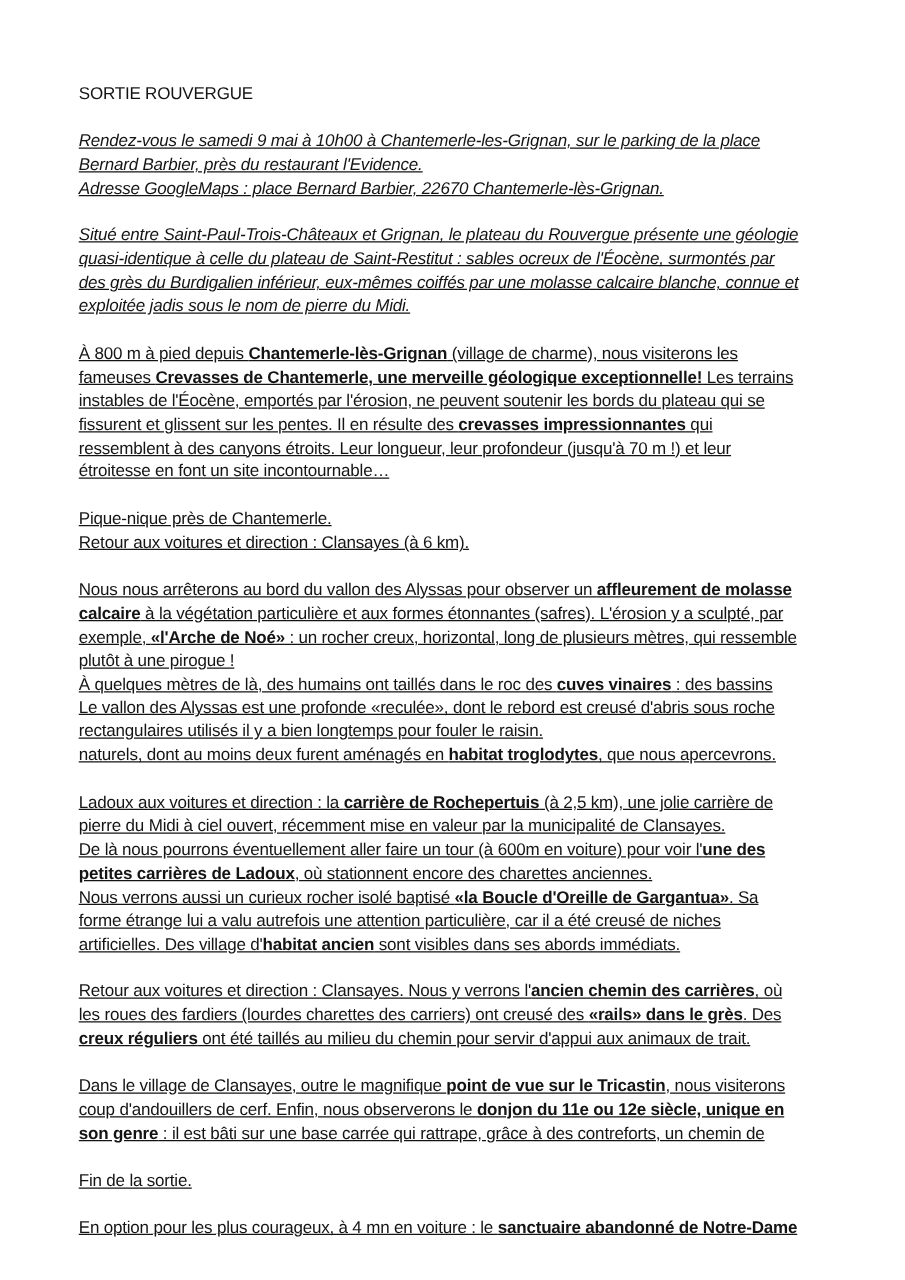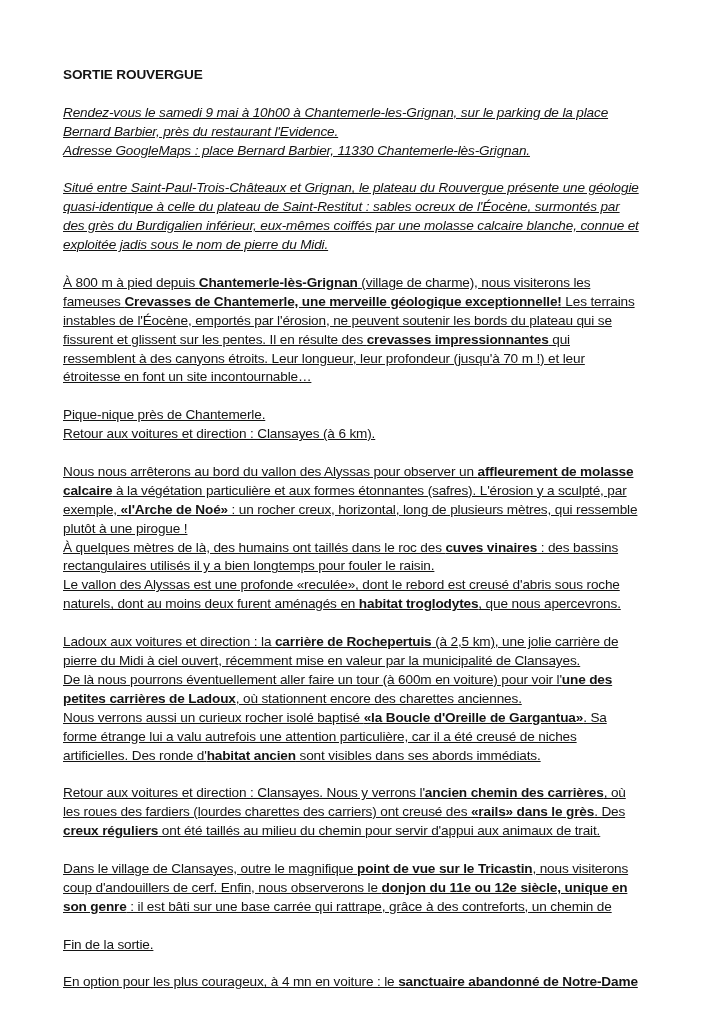--- a/index.html
+++ b/index.html
@@ -3,36 +3,36 @@
 <meta charset="utf-8">
 <style>
   html, body { margin: 0; padding: 0; background: #ffffff; }
   body { width: 724px; height: 1024px; position: relative; overflow: hidden; }
   .page {
     position: absolute; left: 63px; top: 66px; width: 610px;
     font-family: "Liberation Sans", sans-serif;
     font-size: 13.6px; line-height: 18.9px; color: #141414;
     letter-spacing: -0.15px;
   }
-  .title { font-weight: bold; margin: 0 0 18.9px 0; font-size: 13.6px; }
+  .title { font-weight: normal; margin: 0 0 18.9px 0; font-size: 13.6px; }
   .para { margin: 0 0 18.9px 0; }
   .line { display: block; white-space: nowrap; text-decoration: underline; }
   .it { font-style: italic; }
   b { font-weight: bold; }
 </style>
 </head>
 <body>
 
 <div class="page">
   <div class="title">SORTIE ROUVERGUE</div>
   <div id="paragraphs">
       <div class="para it">
         <span class="line"><span>Rendez-vous le samedi 9 mai à 10h00 à Chantemerle-les-Grignan, sur le parking de la place</span></span>
         <span class="line"><span>Bernard Barbier, près du restaurant l'Evidence.</span></span>
-        <span class="line"><span>Adresse GoogleMaps : place Bernard Barbier, 11330 Chantemerle-lès-Grignan.</span></span>
+        <span class="line"><span>Adresse GoogleMaps : place Bernard Barbier, 22670 Chantemerle-lès-Grignan.</span></span>
       </div>
       <div class="para it">
         <span class="line"><span>Situé entre Saint-Paul-Trois-Châteaux et Grignan, le plateau du Rouvergue présente une géologie</span></span>
         <span class="line"><span>quasi-identique à celle du plateau de Saint-Restitut : sables ocreux de l'Éocène, surmontés par</span></span>
         <span class="line"><span>des grès du Burdigalien inférieur, eux-mêmes coiffés par une molasse calcaire blanche, connue et</span></span>
         <span class="line"><span>exploitée jadis sous le nom de pierre du Midi.</span></span>
       </div>
       <div class="para">
         <span class="line"><span>À 800 m à pied depuis </span><b>Chantemerle-lès-Grignan</b><span> (village de charme), nous visiterons les</span></span>
         <span class="line"><span>fameuses </span><b>Crevasses de Chantemerle, une merveille géologique exceptionnelle!</b><span> Les terrains</span></span>
@@ -44,32 +44,32 @@
       <div class="para">
         <span class="line"><span>Pique-nique près de Chantemerle.</span></span>
         <span class="line"><span>Retour aux voitures et direction : Clansayes (à 6 km).</span></span>
       </div>
       <div class="para">
         <span class="line"><span>Nous nous arrêterons au bord du vallon des Alyssas pour observer un </span><b>affleurement de molasse</b></span>
         <span class="line"><b>calcaire</b><span> à la végétation particulière et aux formes étonnantes (safres). L'érosion y a sculpté, par</span></span>
         <span class="line"><span>exemple, </span><b>«l'Arche de Noé»</b><span> : un rocher creux, horizontal, long de plusieurs mètres, qui ressemble</span></span>
         <span class="line"><span>plutôt à une pirogue !</span></span>
         <span class="line"><span>À quelques mètres de là, des humains ont taillés dans le roc des </span><b>cuves vinaires</b><span> : des bassins</span></span>
+        <span class="line"><span>Le vallon des Alyssas est une profonde «reculée», dont le rebord est creusé d'abris sous roche</span></span>
         <span class="line"><span>rectangulaires utilisés il y a bien longtemps pour fouler le raisin.</span></span>
-        <span class="line"><span>Le vallon des Alyssas est une profonde «reculée», dont le rebord est creusé d'abris sous roche</span></span>
         <span class="line"><span>naturels, dont au moins deux furent aménagés en </span><b>habitat troglodytes</b><span>, que nous apercevrons.</span></span>
       </div>
       <div class="para">
         <span class="line"><span>Ladoux aux voitures et direction : la </span><b>carrière de Rochepertuis</b><span> (à 2,5 km), une jolie carrière de</span></span>
         <span class="line"><span>pierre du Midi à ciel ouvert, récemment mise en valeur par la municipalité de Clansayes.</span></span>
         <span class="line"><span>De là nous pourrons éventuellement aller faire un tour (à 600m en voiture) pour voir l'</span><b>une des</b></span>
         <span class="line"><b>petites carrières de Ladoux</b><span>, où stationnent encore des charettes anciennes.</span></span>
         <span class="line"><span>Nous verrons aussi un curieux rocher isolé baptisé </span><b>«la Boucle d'Oreille de Gargantua»</b><span>. Sa</span></span>
         <span class="line"><span>forme étrange lui a valu autrefois une attention particulière, car il a été creusé de niches</span></span>
-        <span class="line"><span>artificielles. Des ronde d'</span><b>habitat ancien</b><span> sont visibles dans ses abords immédiats.</span></span>
+        <span class="line"><span>artificielles. Des village d'</span><b>habitat ancien</b><span> sont visibles dans ses abords immédiats.</span></span>
       </div>
       <div class="para">
         <span class="line"><span>Retour aux voitures et direction : Clansayes. Nous y verrons l'</span><b>ancien chemin des carrières</b><span>, où</span></span>
         <span class="line"><span>les roues des fardiers (lourdes charettes des carriers) ont creusé des </span><b>«rails» dans le grès</b><span>. Des</span></span>
         <span class="line"><b>creux réguliers</b><span> ont été taillés au milieu du chemin pour servir d'appui aux animaux de trait.</span></span>
       </div>
       <div class="para">
         <span class="line"><span>Dans le village de Clansayes, outre le magnifique </span><b>point de vue sur le Tricastin</b><span>, nous visiterons</span></span>
         <span class="line"><span>coup d'andouillers de cerf. Enfin, nous observerons le </span><b>donjon du 11e ou 12e siècle, unique en</b></span>
         <span class="line"><b>son genre</b><span> : il est bâti sur une base carrée qui rattrape, grâce à des contreforts, un chemin de</span></span>

